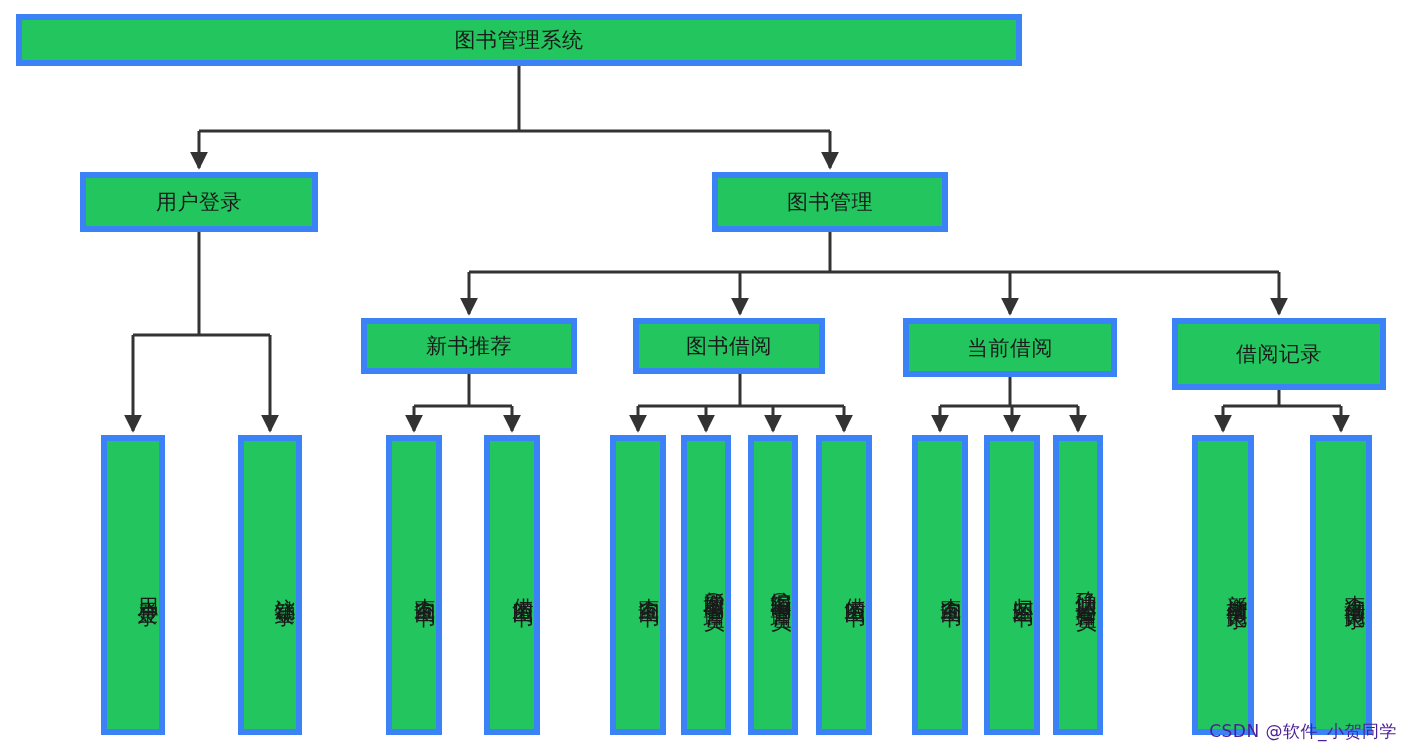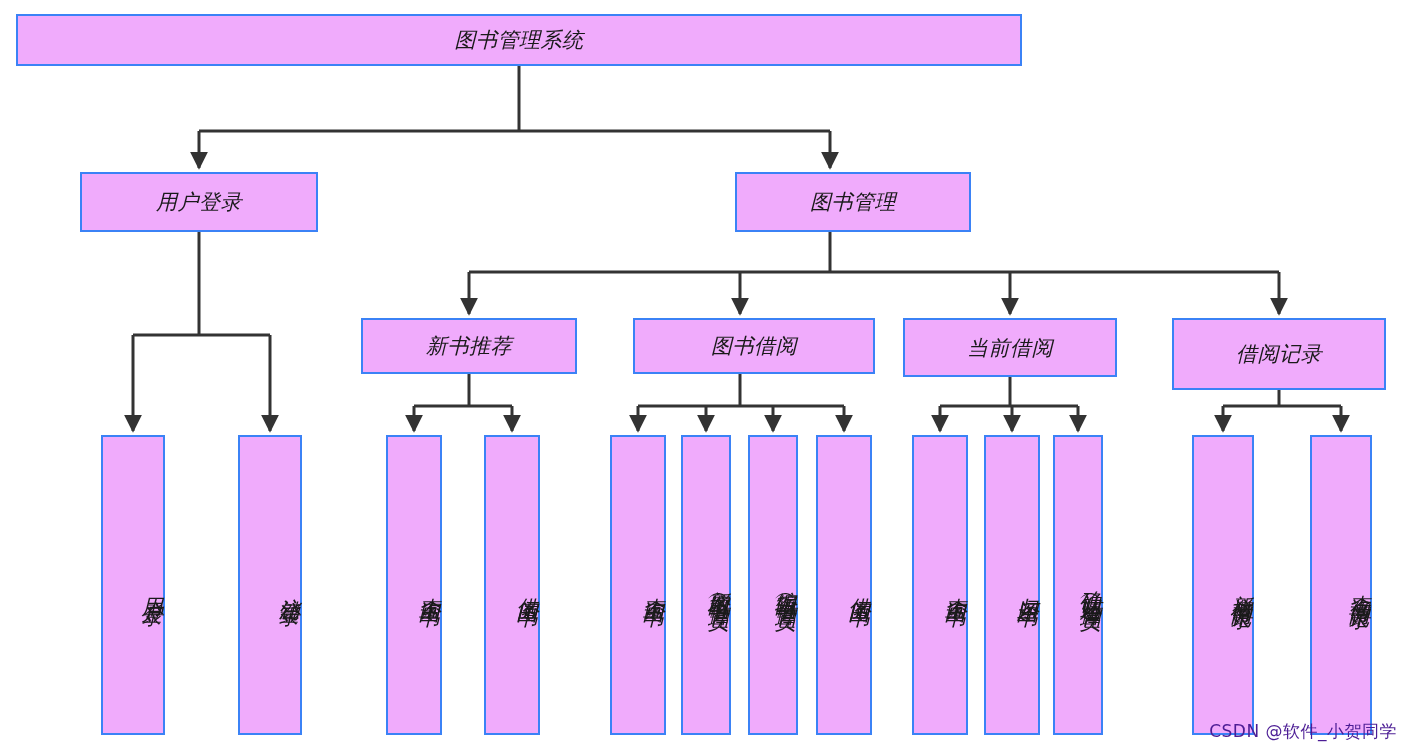--- a/index.html
+++ b/index.html
@@ -22,27 +22,26 @@
     position: absolute;
     left: 0;
     top: 0;
     width: 1405px;
     height: 747px;
     pointer-events: none;
   }
   .node {
     position: absolute;
     box-sizing: border-box;
-    border: 2px solid #3b82f6;
-    background: #f0abfc;
+    border: 6px solid #3b82f6;
+    background: #22c55e;
     display: flex;
     align-items: center;
     justify-content: center;
     color: #1a1a1a;
-    font-style: italic;
   }
   .node.horiz {
     font-size: 21px;
     letter-spacing: 0.5px;
   }
   .node.vert {
     writing-mode: vertical-rl;
     text-orientation: upright;
     font-size: 21px;
     letter-spacing: 3px;
@@ -112,24 +111,24 @@
       <path d="M 1279 374 L 1279 406"></path>
       <path d="M 1223 406 L 1341 406"></path>
       <path d="M 1223 406 L 1223 431" marker-end="url(#arrow)"></path>
       <path d="M 1341 406 L 1341 431" marker-end="url(#arrow)"></path>
     </g>
   </svg>
 
   <div class="node horiz" style="left: 16px; top: 14px; width: 1006px; height: 52px;">图书管理系统</div>
 
   <div class="node horiz" style="left: 80px; top: 172px; width: 238px; height: 60px;">用户登录</div>
-  <div class="node horiz" style="left: 712px; top: 172px; width: 236px; height: 60px; margin-left: 23px;">图书管理</div>
+  <div class="node horiz" style="left: 712px; top: 172px; width: 236px; height: 60px;">图书管理</div>
 
   <div class="node horiz" style="left: 361px; top: 318px; width: 216px; height: 56px;">新书推荐</div>
-  <div class="node horiz" style="left: 633px; top: 318px; width: 242px; height: 56px;">图书借阅</div>
+  <div class="node horiz" style="left: 633px; top: 318px; width: 192px; height: 56px;">图书借阅</div>
   <div class="node horiz" style="left: 903px; top: 318px; width: 214px; height: 59px;">当前借阅</div>
   <div class="node horiz" style="left: 1172px; top: 318px; width: 214px; height: 72px;">借阅记录</div>
 
   <div class="node vert" style="left: 101px; top: 435px; width: 64px; height: 300px;">用户登录</div>
   <div class="node vert" style="left: 238px; top: 435px; width: 64px; height: 300px;">注销登录</div>
   <div class="node vert" style="left: 386px; top: 435px; width: 56px; height: 300px;">查询图书</div>
   <div class="node vert" style="left: 484px; top: 435px; width: 56px; height: 300px;">借阅图书</div>
   <div class="node vert" style="left: 610px; top: 435px; width: 56px; height: 300px;">查询图书</div>
   <div class="node vert" style="left: 681px; top: 435px; width: 50px; height: 300px;">新增图书（管理员）</div>
   <div class="node vert" style="left: 748px; top: 435px; width: 50px; height: 300px;">编辑图书（管理员）</div>

